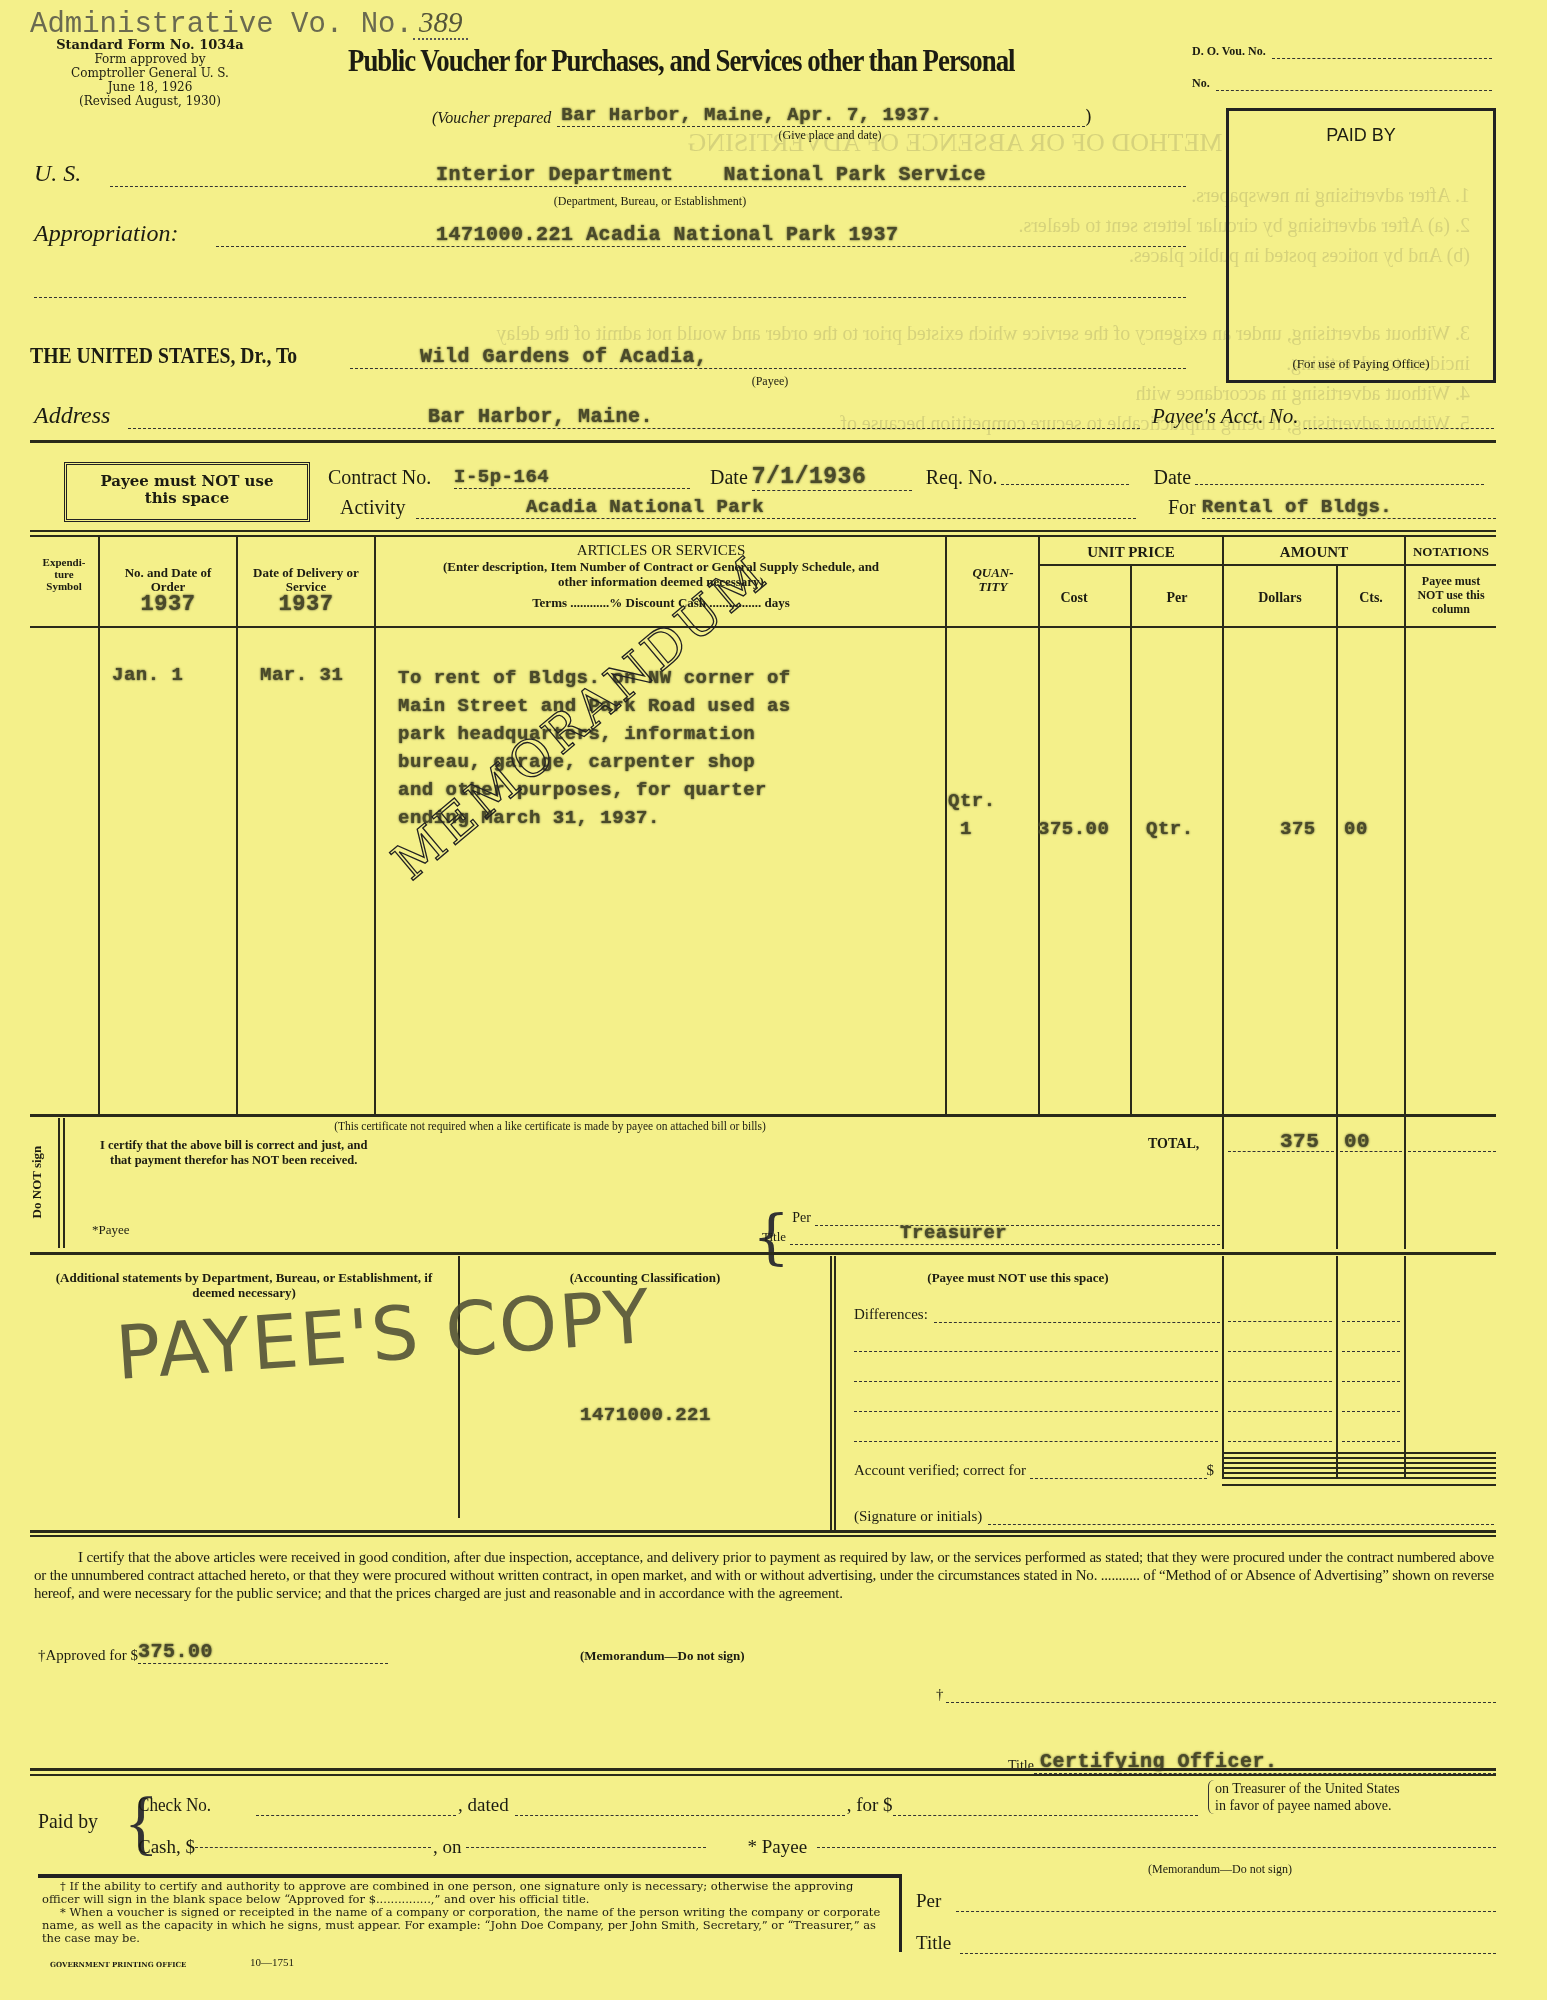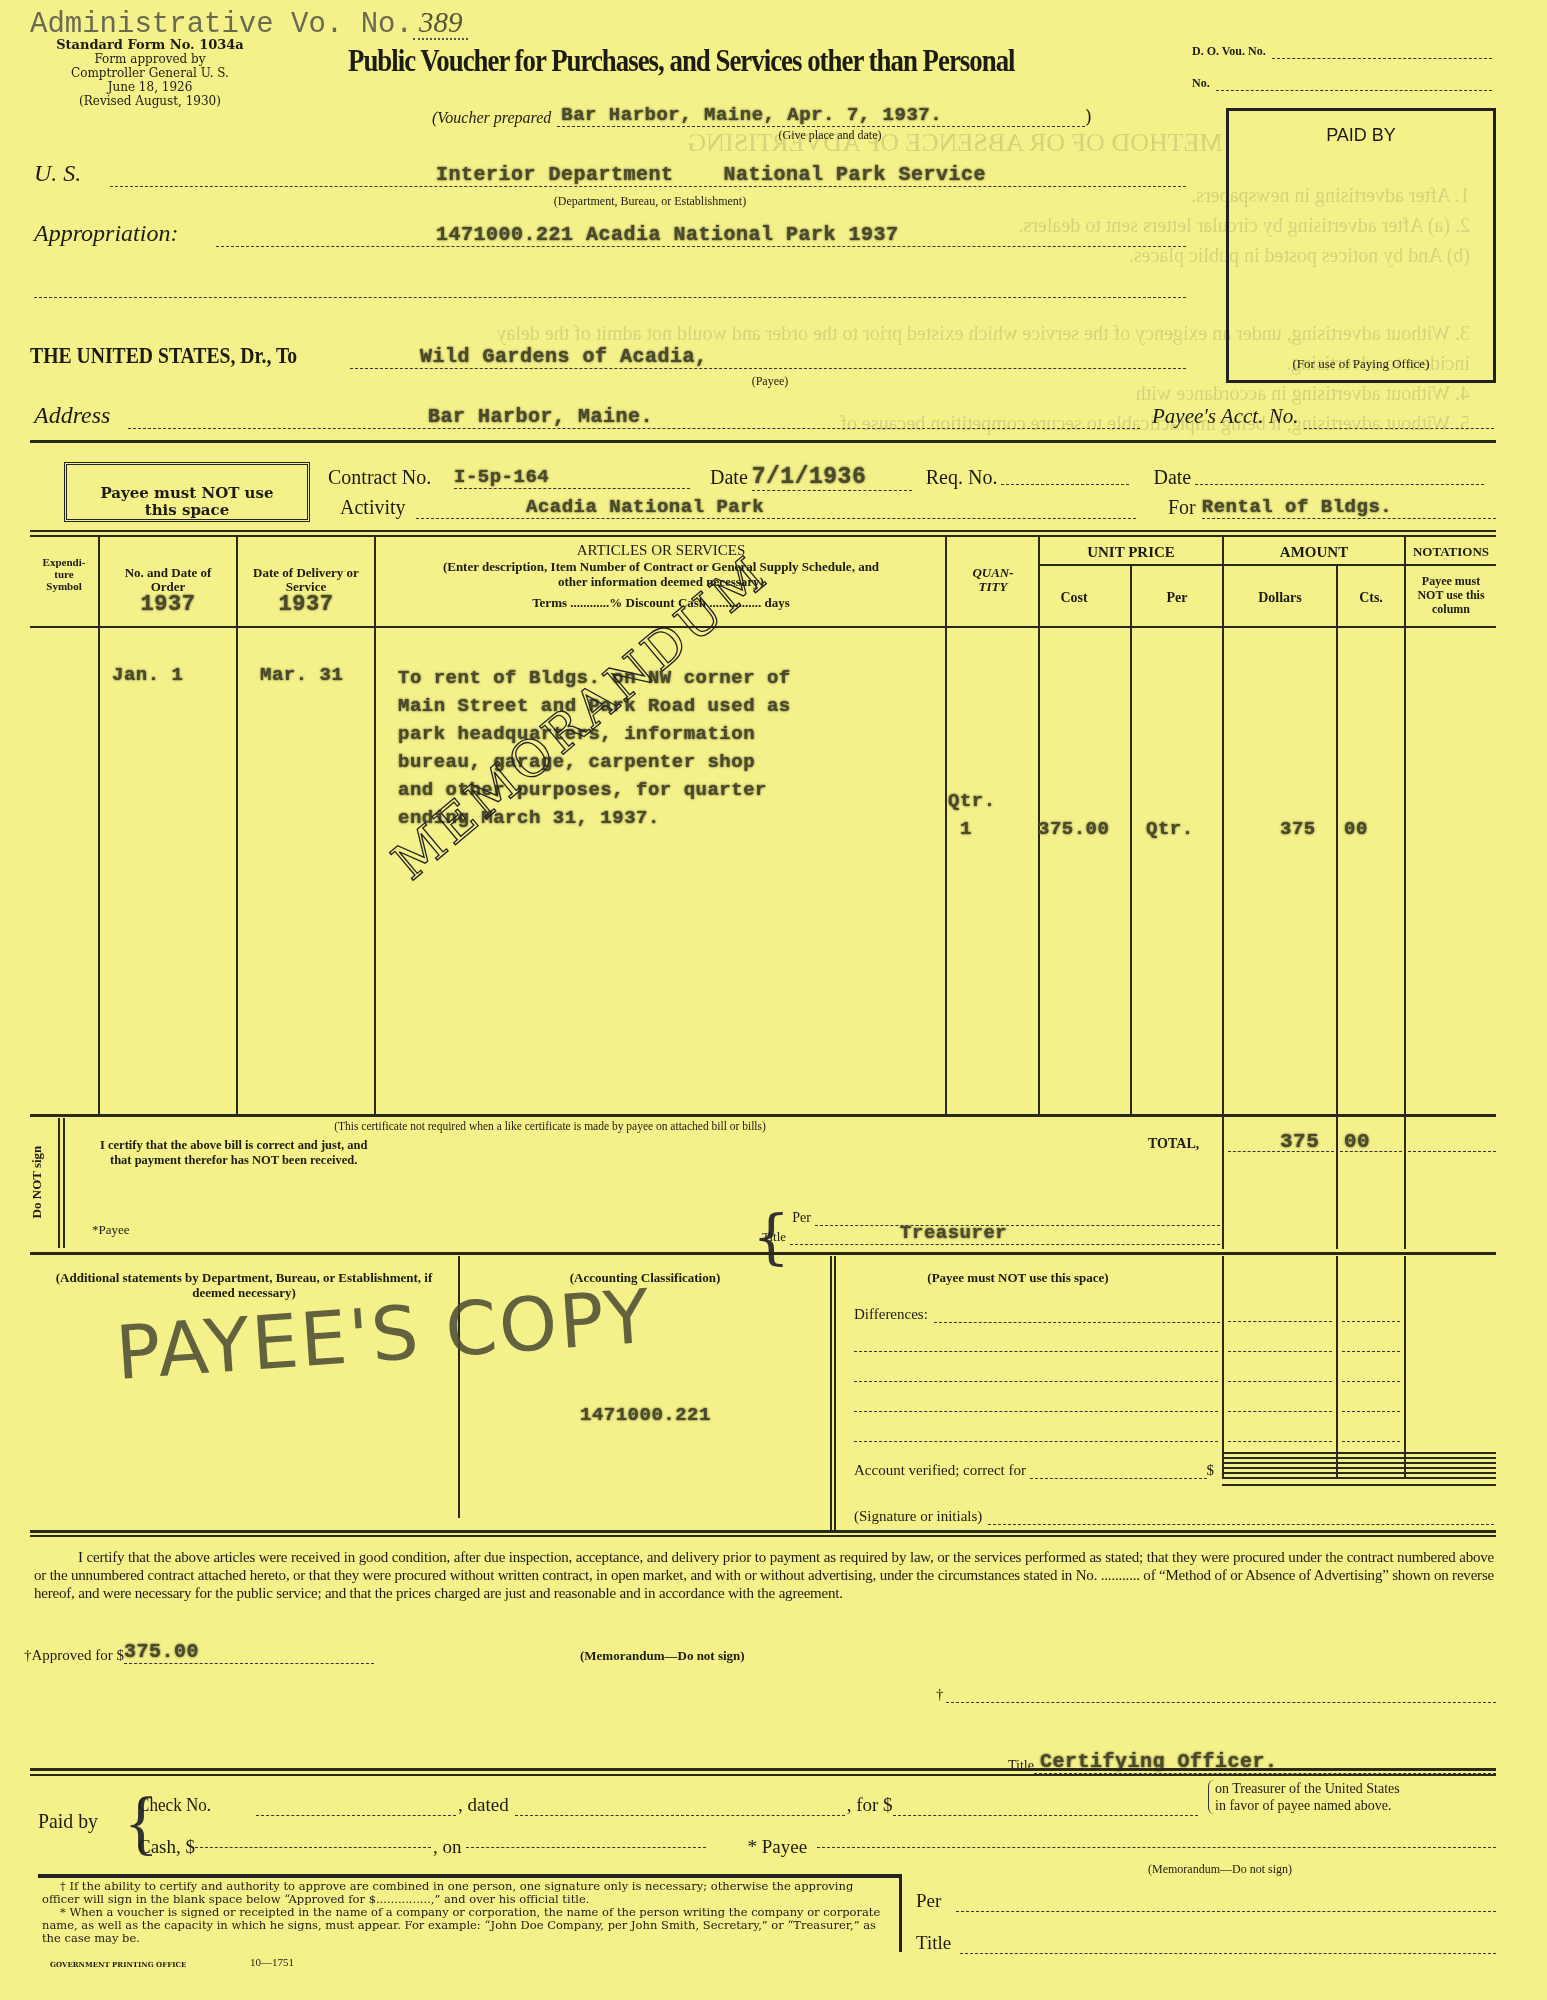--- a/index.html
+++ b/index.html
@@ -101,21 +101,21 @@
 <div class="abs center small serif" style="left:730px;top:374px;width:80px;">(Payee)</div>
 
 <div class="abs" style="left:34px;top:402px;width:1460px;display:flex;align-items:flex-end;">
   <span class="italic serif" style="font-size:24px;width:94px;">Address</span>
   <span class="dotline typed" style="width:1012px;font-size:20px;padding-left:300px;">Bar Harbor, Maine.</span>
   <span class="italic serif" style="font-size:21px;margin-left:12px;white-space:nowrap;">Payee's Acct. No.</span>
   <span class="dotline" style="flex:1;margin-left:6px;height:14px;"></span>
 </div>
 <div class="abs hline" style="left:30px;top:440px;width:1466px;height:3px;"></div>
 
-<div class="abs center" style="left:64px;top:462px;width:246px;height:60px;border:3px double #222;padding-top:20px;font-weight:bold;font-size:15px;line-height:17px;padding-left:30px;padding-right:30px;text-align:center;">
+<div class="abs center" style="left:64px;top:462px;width:246px;height:60px;border:3px double #222;padding-top:8px;font-weight:bold;font-size:15px;line-height:17px;padding-left:30px;padding-right:30px;text-align:center;">
   <span>Payee must NOT use this space</span>
 </div>
 <div class="abs" style="left:328px;top:464px;width:1156px;display:flex;align-items:center;font-size:20px;">
   <span class="cond" style="width:126px;">Contract No.</span>
   <span class="dotline typed" style="width:236px;font-size:19px;">I-5p-164</span>
   <span class="cond" style="margin-left:20px;">Date</span>
   <span class="dotline typed" style="width:160px;margin-left:4px;font-size:23px;">7/1/1936</span>
   <span class="cond" style="margin-left:14px;">Req. No.</span>
   <span class="dotline" style="width:128px;margin-left:4px;height:14px;"></span>
   <span class="cond" style="margin-left:24px;">Date</span>
@@ -259,21 +259,21 @@
 <div class="abs hline" style="left:1222px;top:1484px;width:274px;"></div>
 <div class="abs" style="left:854px;top:1508px;width:640px;display:flex;align-items:flex-end;font-size:15px;">
   <span class="serif">(Signature or initials)</span>
   <span class="dotline" style="flex:1;height:10px;margin-left:6px;"></span>
 </div>
 <div class="abs hline" style="left:30px;top:1530px;width:1466px;height:3px;"></div>
 <div class="abs hline" style="left:30px;top:1535px;width:1466px;height:2px;"></div>
 
 <div class="abs serif" style="left:34px;top:1548px;width:1460px;font-size:15px;line-height:18px;text-align:justify;text-indent:44px;letter-spacing:-0.2px;">I certify that the above articles were received in good condition, after due inspection, acceptance, and delivery prior to payment as required by law, or the services performed as stated; that they were procured under the contract numbered above or the unnumbered contract attached hereto, or that they were procured without written contract, in open market, and with or without advertising, under the circumstances stated in No. ........... of “Method of or Absence of Advertising” shown on reverse hereof, and were necessary for the public service; and that the prices charged are just and reasonable and in accordance with the agreement.</div>
 
-<div class="abs" style="left:24px;top:1640px;width:350px;display:flex;align-items:flex-end;font-size:15px;">
+<div class="abs" style="left:38px;top:1640px;width:350px;display:flex;align-items:flex-end;font-size:15px;">
   <span class="serif" style="white-space:nowrap;">†Approved for $</span>
   <span class="dotline typed" style="flex:1;font-size:20px;">375.00</span>
 </div>
 <div class="abs serif" style="left:580px;top:1648px;font-size:13px;font-weight:bold;">(Memorandum—Do not sign)</div>
 <div class="abs" style="left:936px;top:1686px;width:560px;display:flex;align-items:flex-end;font-size:15px;">
   <span class="serif">†</span>
   <span class="dotline" style="flex:1;height:10px;margin-left:2px;"></span>
 </div>
 <div class="abs" style="left:1008px;top:1750px;width:488px;display:flex;align-items:flex-end;font-size:14px;">
   <span class="serif">Title</span>

